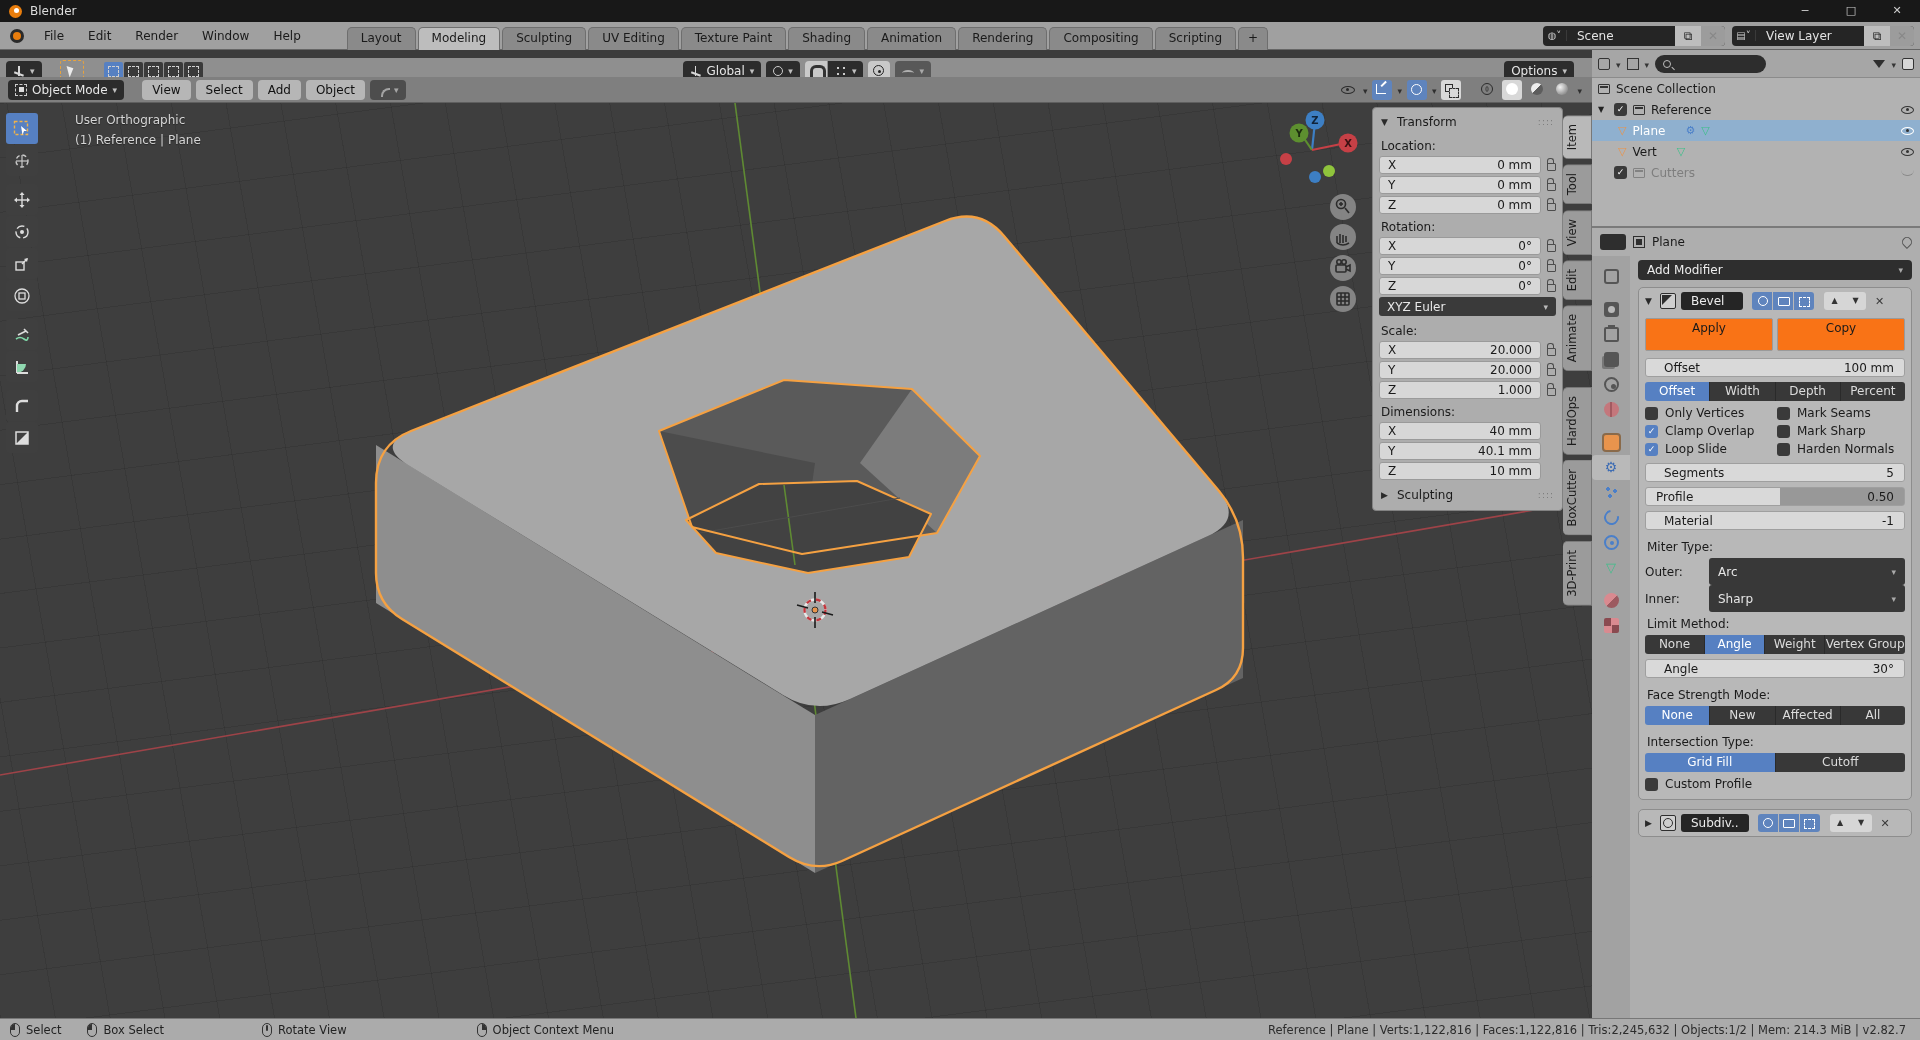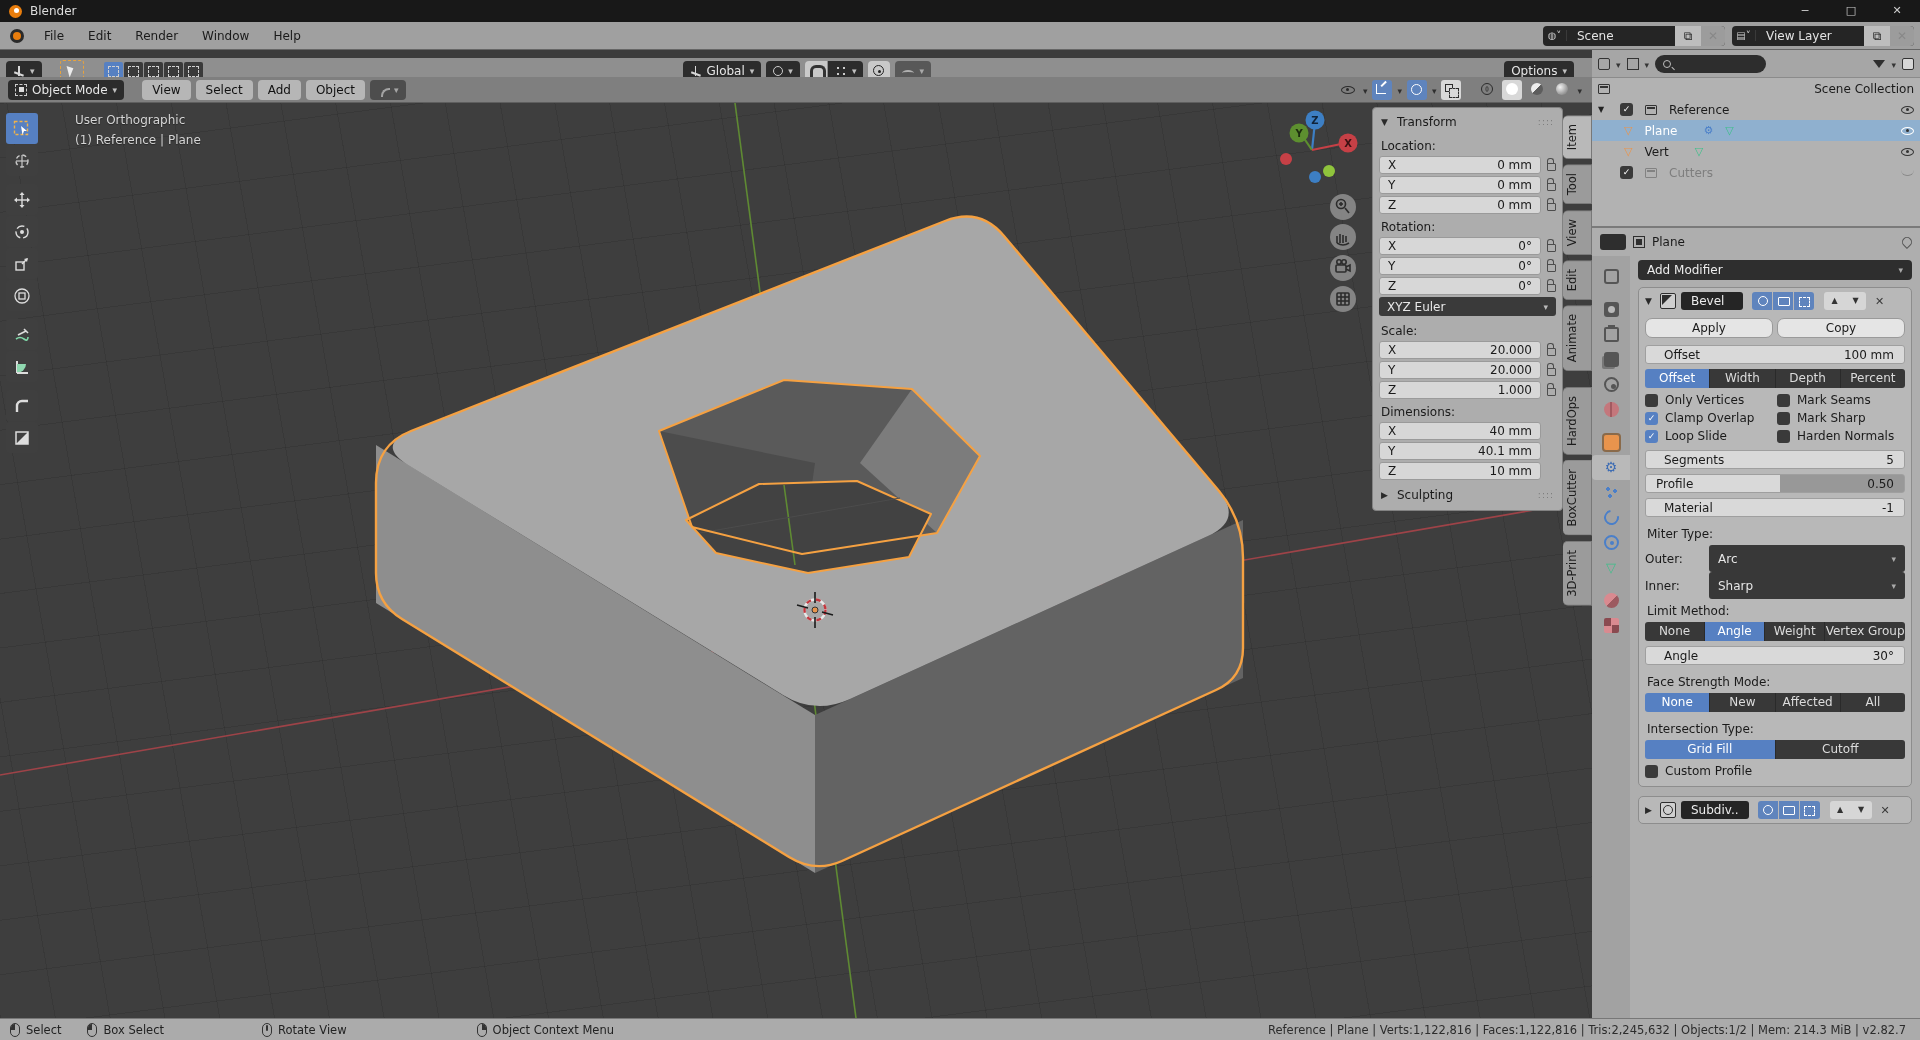--- a/index.html
+++ b/index.html
@@ -115,21 +115,21 @@
   .ntab.active { background:#b9b9b9; }
   .ntab-gap { height:6px; }
 
   
   #outliner { position:absolute; left:1592px; top:50px; width:328px; height:178px; background:#b2b2b2; border-bottom:2px solid #7a7a7a; }
   #outliner-header { display:flex; align-items:center; height:28px; padding:0 6px; gap:6px; background:#a6a6a6; border-bottom:1px solid #8b8b8b; }
   .srch { flex:1; background:#2d2d2d; border-radius:9px; height:18px; display:flex; align-items:center; padding:0 8px; color:#999; max-width:130px; }
   .mag { width:8px; height:8px; border:1.4px solid #bdbdbd; border-radius:50%; position:relative; }
   .mag::after { content:""; position:absolute; left:7px; top:7px; width:4px; height:1.4px; background:#bdbdbd; transform:rotate(45deg); }
   .funnel { width:0; height:0; border-left:6px solid transparent; border-right:6px solid transparent; border-top:8px solid #2f2f2f; position:relative; }
-  .ol-row { display:flex; align-items:center; height:21px; padding:0 6px; gap:12px;justify-content:space-between; }
+  .ol-row { display:flex; align-items:center; height:21px; padding:0 6px; gap:6px; }
   .ol-row.sel { background:#8fb0cf; color:#fff; }
   .ol-row.muted { color:#7e7e7e; }
   .coll-ico { width:12px; height:10px; border:1.4px solid #333; border-radius:1px; position:relative; }
   .coll-ico::after { content:""; position:absolute; left:1px; top:1px; right:1px; height:2px; background:#333; }
   .muted .coll-ico, .muted .coll-ico::after { border-color:#828282; background-color:transparent; }
   .muted .coll-ico::after { background:#828282; }
   .tri-ico { color:#e8944d; font-size:11px; line-height:11px; }
   .tri-ico.green { color:#3dbf8a; }
   .wrench-ico { color:#4a7fc9; font-size:11px; line-height:11px; }
   .eye { margin-left:auto; width:13px; height:8px; border:1.4px solid #333; border-radius:50%; position:relative; }
@@ -177,21 +177,21 @@
   .tgl { width:20px; height:18px; background:#5f84bd; position:relative; }
   .tgl:first-child { border-radius:3px 0 0 3px; } .tgl:last-child { border-radius:0 3px 3px 0; }
   .tgl-cam::after { content:""; position:absolute; left:5.5px; top:4px; width:8px; height:8px; border:1.5px solid #fff; border-radius:50%; }
   .tgl-mon::after { content:""; position:absolute; left:4.5px; top:4.5px; width:10px; height:7px; border:1.5px solid #fff; border-radius:1px; }
   .tgl-edit::after { content:""; position:absolute; left:4.5px; top:4.5px; width:9px; height:8px; border:1.5px dashed #fff; }
   .updn { display:flex; margin-left:5px; background:#d6d6d6; border-radius:3px; }
   .updn span { width:21px; height:18px; font-size:8px; line-height:18px; text-align:center; color:#333; }
   .mod-x { margin-left:4px; color:#3a3a3a; font-size:11px; }
   .mod-body { padding:4px 6px 8px; }
   .btn-row { display:flex; gap:4px; margin-bottom:7px; }
-  .lt-wide { flex:1; background:#e5e5e5; border:1px solid #9a9a9a; border-radius:7px; height:20px; text-align:center; line-height:18px; }
+  .lt-wide { flex:1; background:#f97316; border:1px solid #9a9a9a; border-radius:2px; height:33px; text-align:center; line-height:18px; }
   .val-row { background:#d9d9d9; border:1px solid #9f9f9f; border-radius:3px; height:19px; display:flex; align-items:center; padding:0 10px; margin-bottom:5px; }
   .val-row .vr-l { padding-left:8px; } .val-row .vr-r { margin-left:auto; }
   .val-row.slider { background:linear-gradient(to right,#d9d9d9 52%,#989898 52%); }
   .seg { display:flex; border-radius:3px; overflow:hidden; margin-bottom:5px; height:19px; }
   .seg span { flex:1; background:#383838; color:#dcdcdc; text-align:center; line-height:19px; border-right:1px solid #2a2a2a; }
   .seg span:last-child { border-right:none; }
   .seg span.on { background:#5680c2; color:#fff; }
   .chk-grid { display:grid; grid-template-columns:1fr 1fr; gap:4px 4px; margin:2px 0 7px; }
   .chk-item { display:flex; align-items:center; gap:7px; }
   .p-label { padding:5px 2px 4px; }
@@ -224,20 +224,33 @@
   </div>
 </div>
 
 <div id="topbar">
   <div class="blogo2"></div>
   <div class="menu-item">File</div>
   <div class="menu-item">Edit</div>
   <div class="menu-item">Render</div>
   <div class="menu-item">Window</div>
   <div class="menu-item">Help</div>
+  <div id="ws-tabs">
+    <div class="ws-tab">Layout</div>
+    <div class="ws-tab active">Modeling</div>
+    <div class="ws-tab">Sculpting</div>
+    <div class="ws-tab">UV Editing</div>
+    <div class="ws-tab">Texture Paint</div>
+    <div class="ws-tab">Shading</div>
+    <div class="ws-tab">Animation</div>
+    <div class="ws-tab">Rendering</div>
+    <div class="ws-tab">Compositing</div>
+    <div class="ws-tab">Scripting</div>
+    <div class="ws-tab ws-plus">+</div>
+  </div>
   <div id="scene-widgets">
     <div class="id-block">
       <span class="ico">◍˅</span>
       <span class="name">Scene</span>
       <span class="dup">⧉</span>
       <span class="x">✕</span>
     </div>
     <div class="id-block">
       <span class="ico">▤˅</span>
       <span class="name">View Layer</span>

